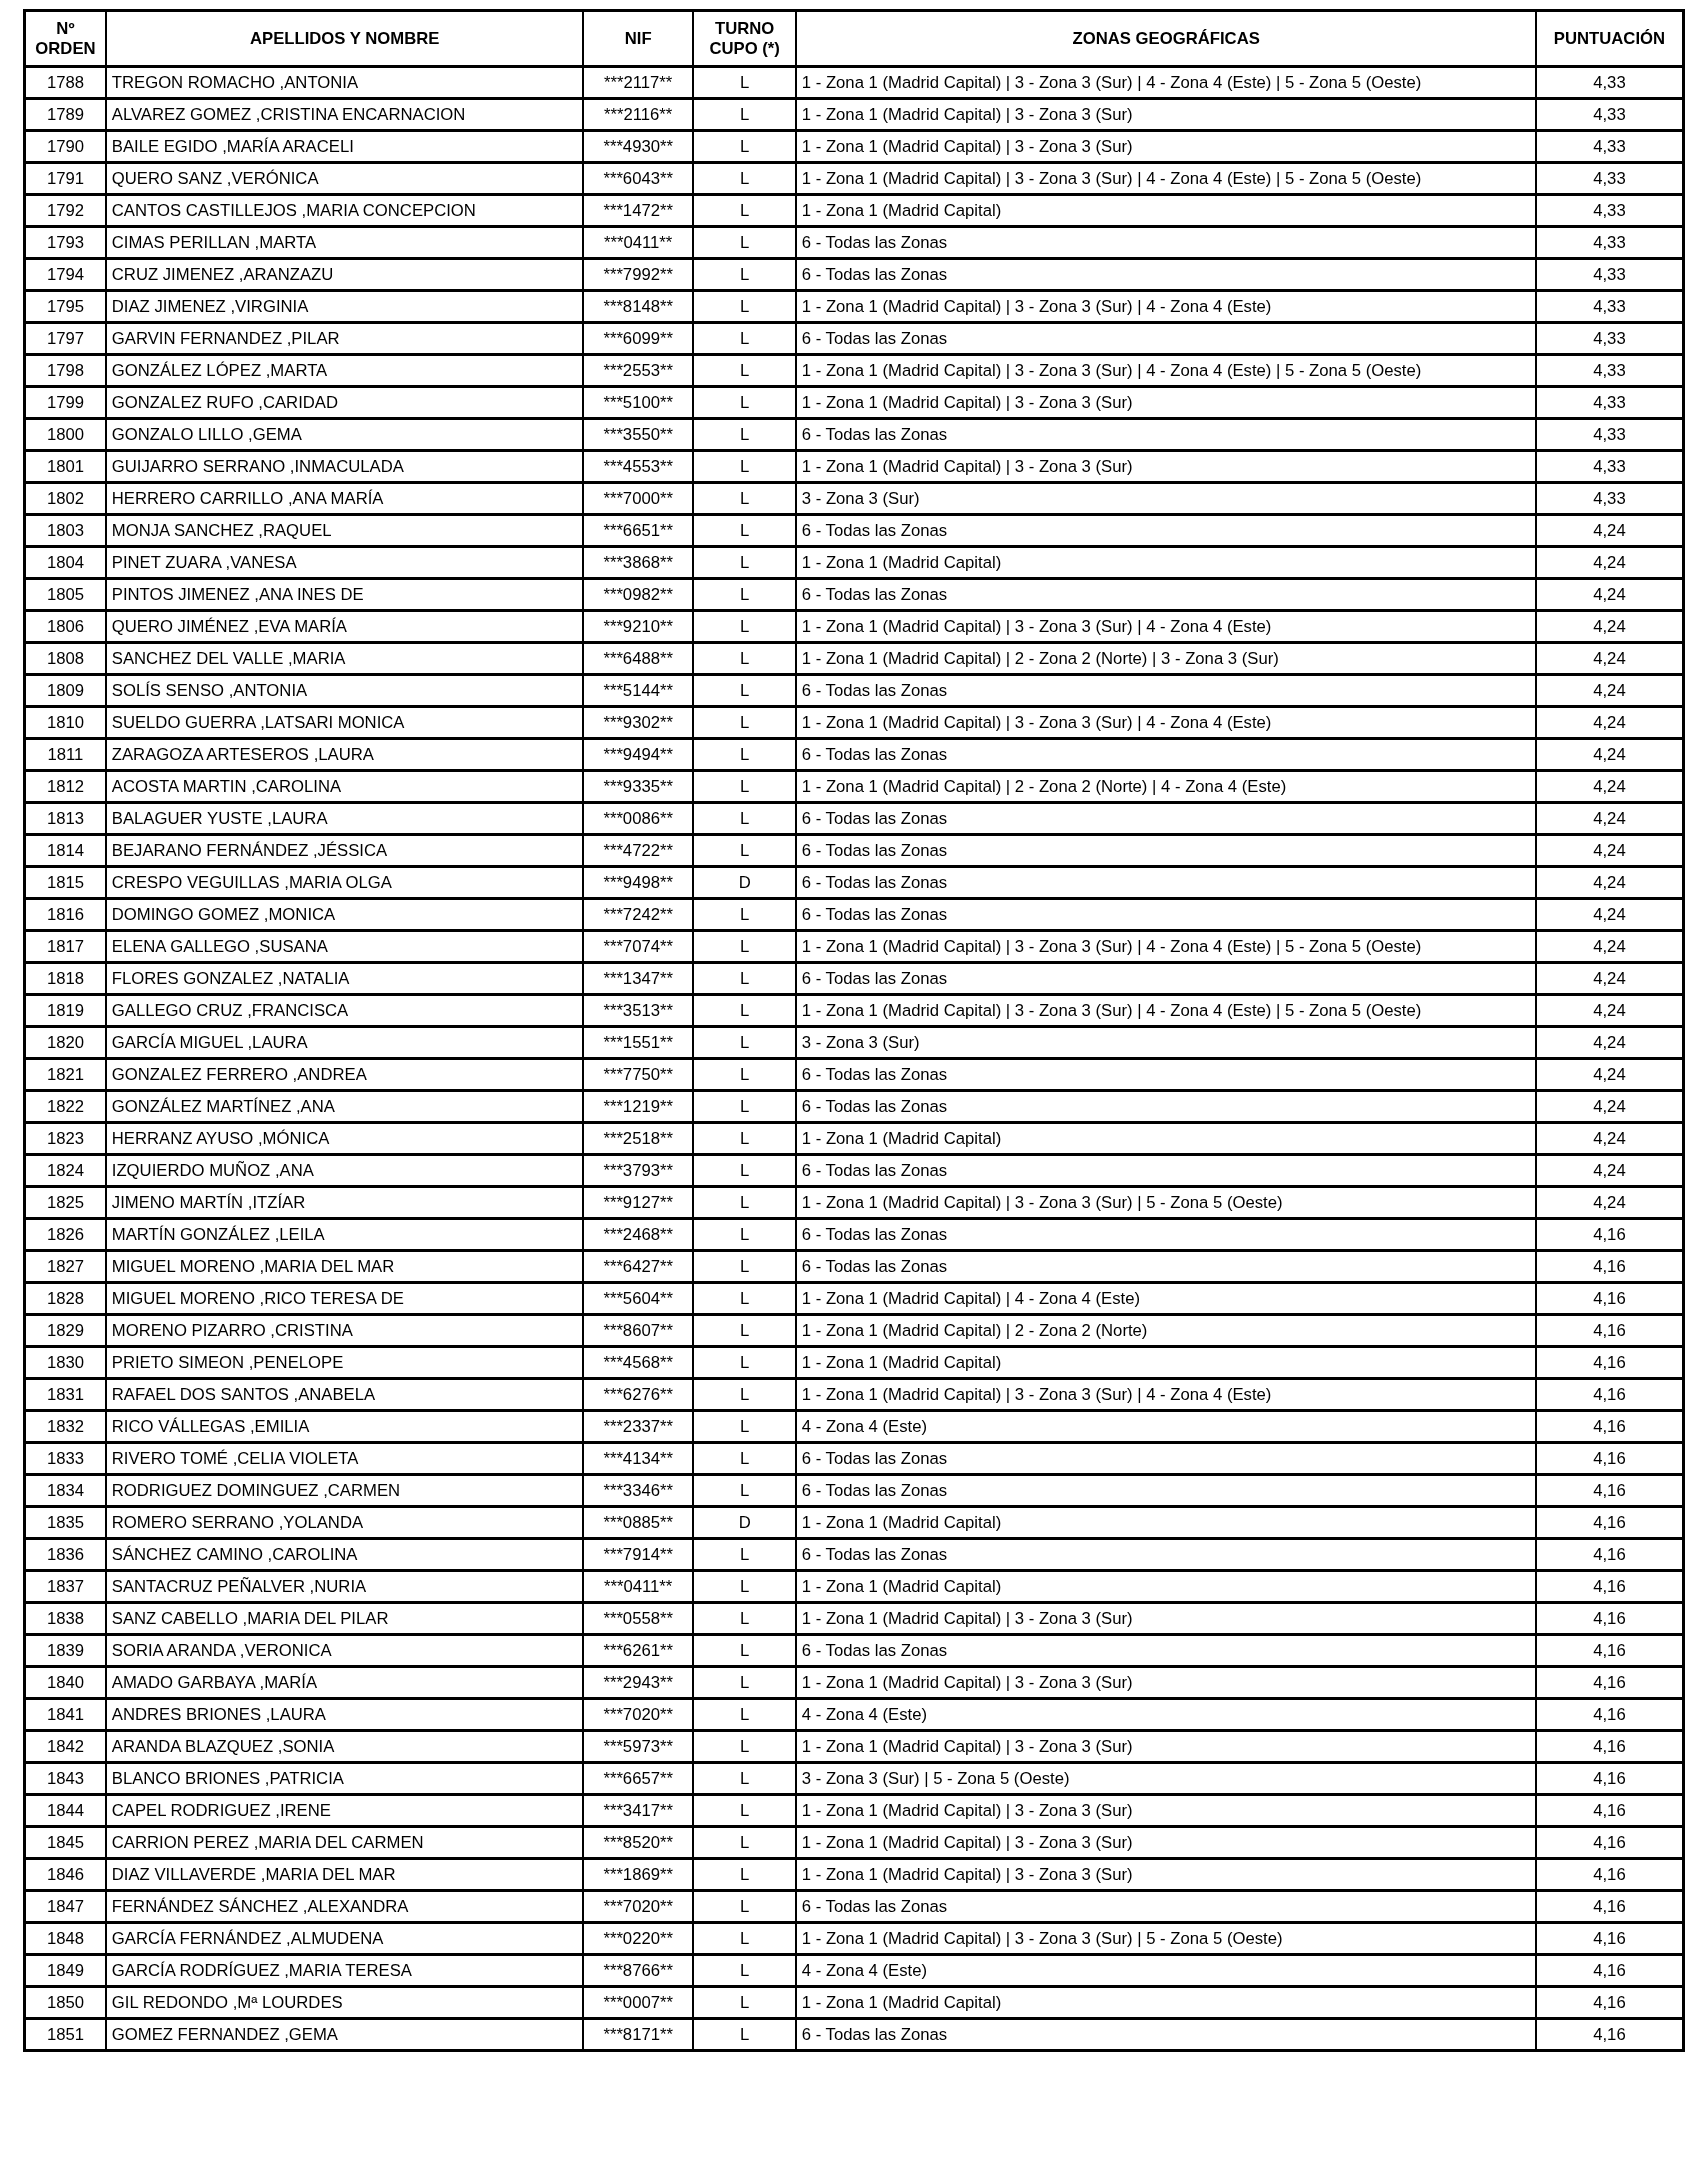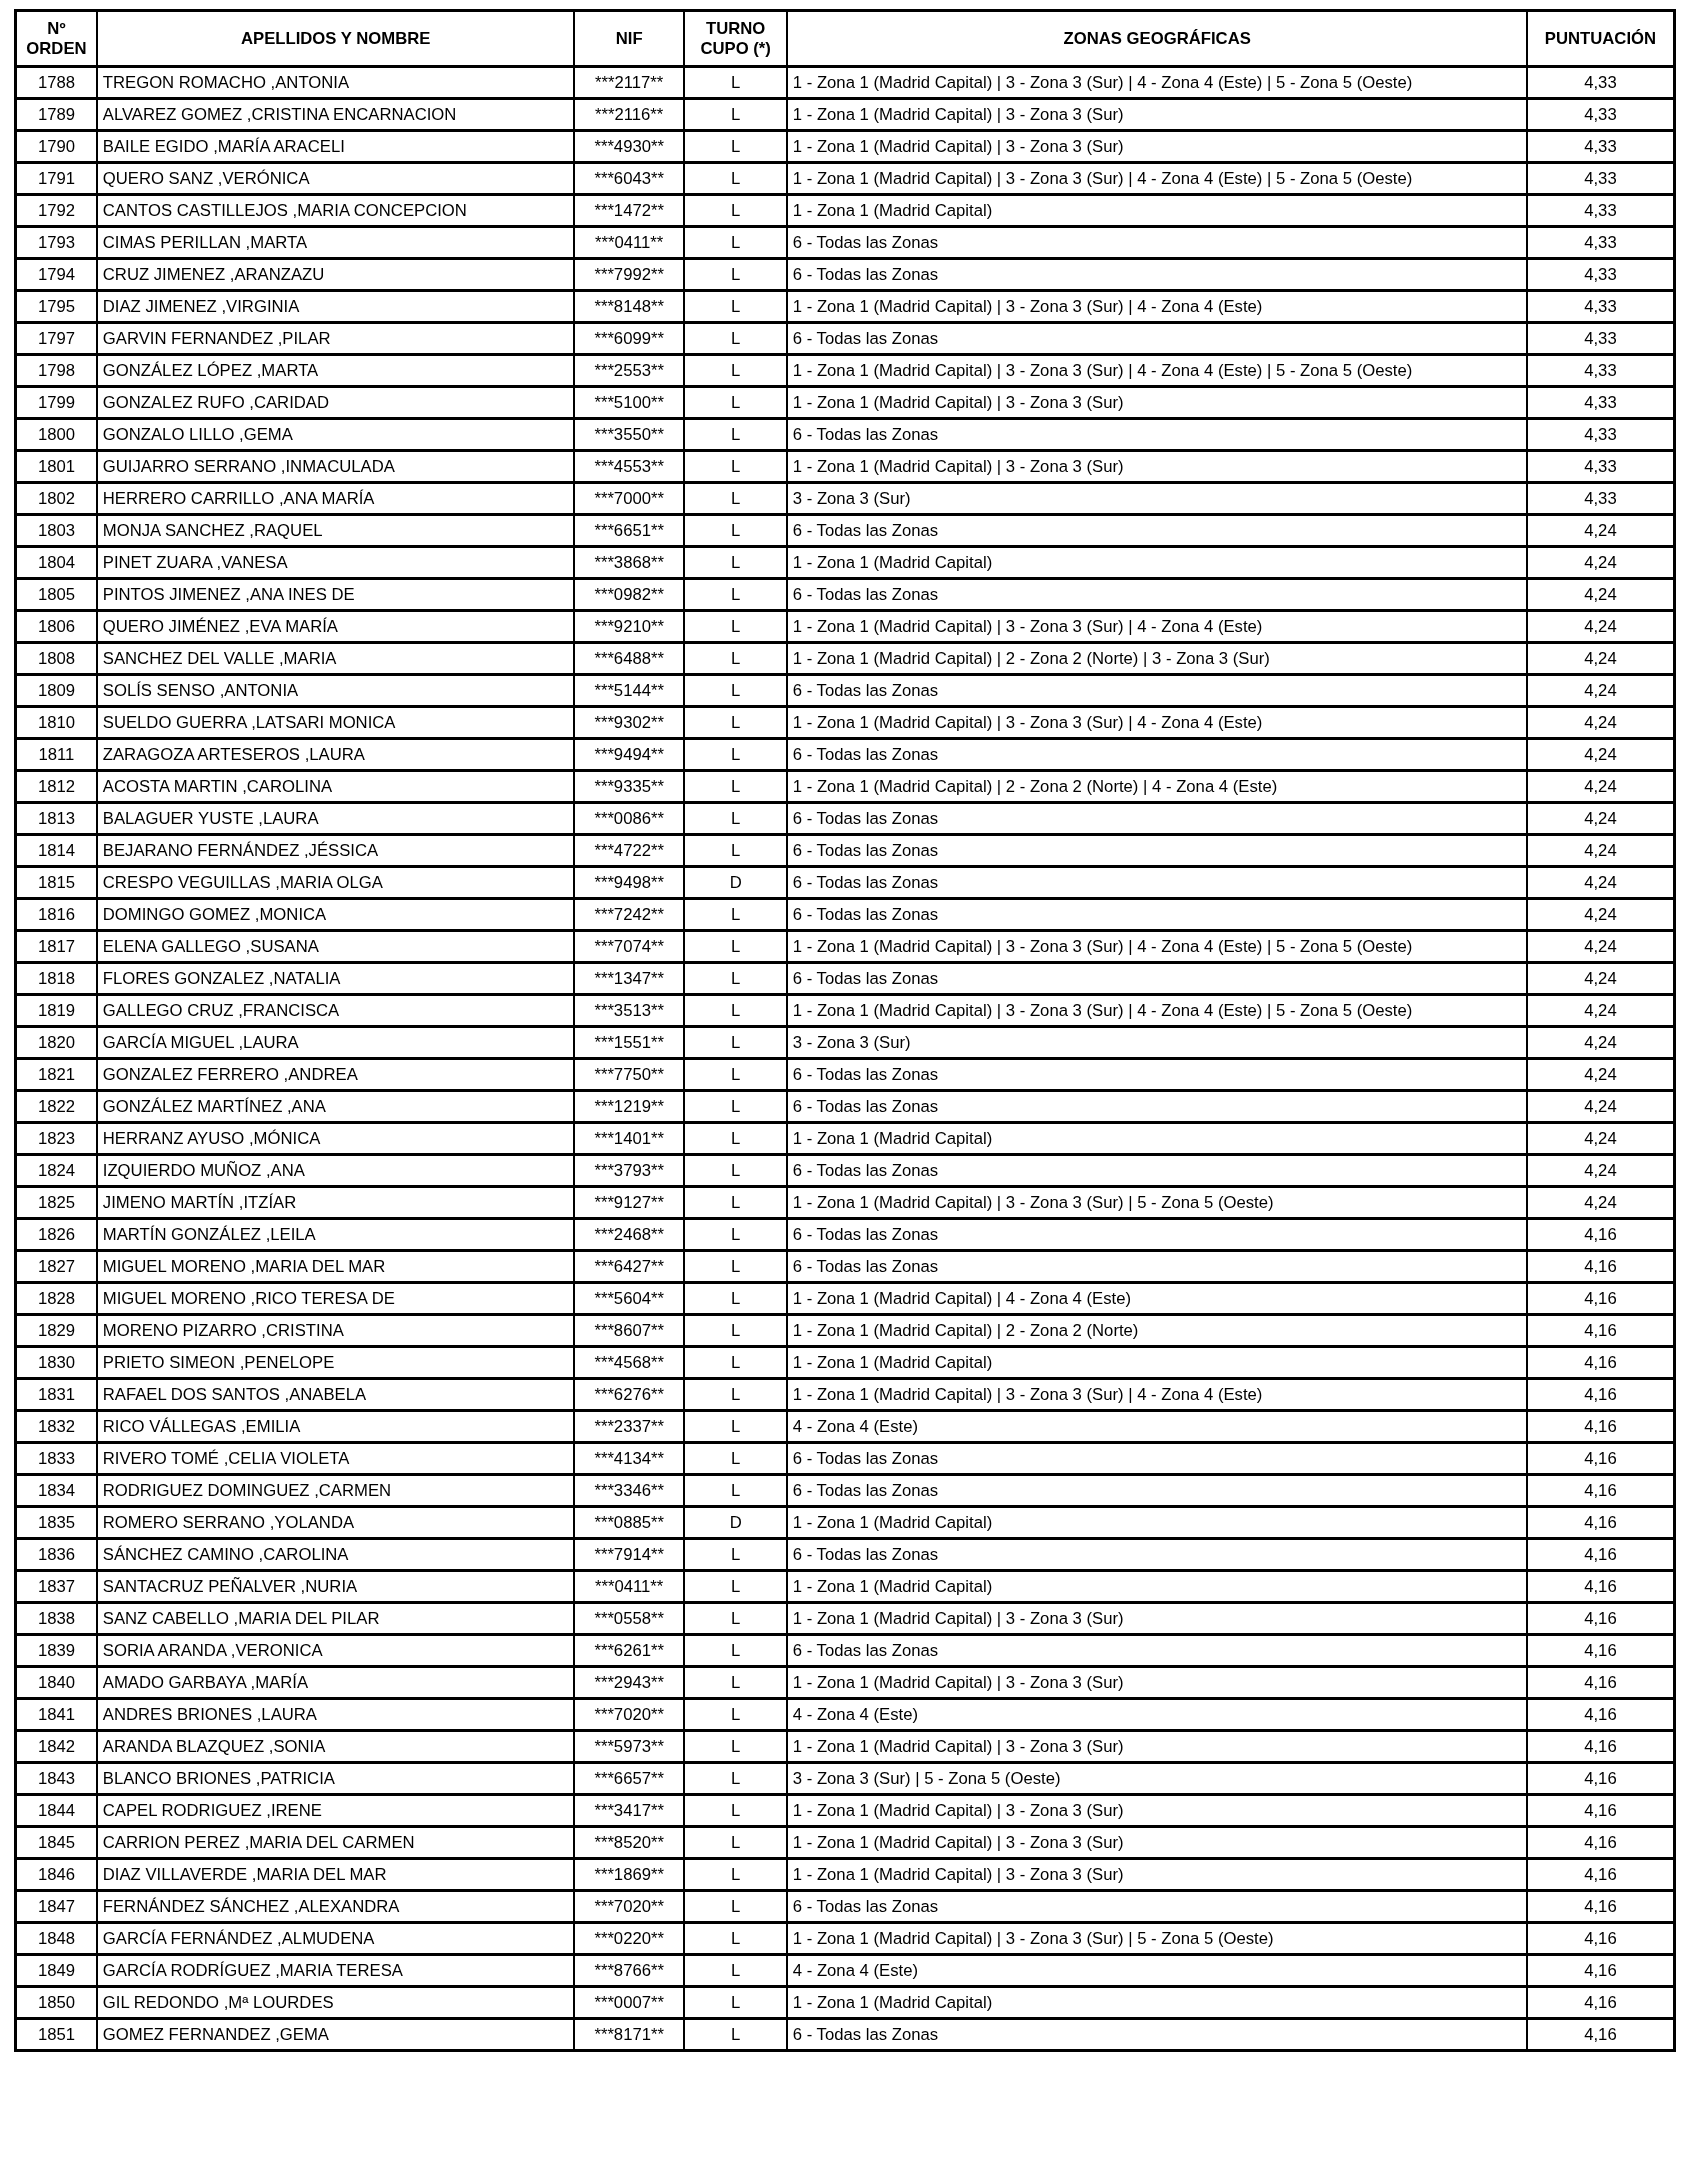--- a/index.html
+++ b/index.html
@@ -17,21 +17,21 @@
     table-layout:fixed;
   }
   .listing-table th, .listing-table td {
     border:2.3px solid #000;
     border-top-width:3px; border-bottom-width:3px;
     padding:0 4.6px;
     font-size:16.7px;
     overflow:hidden;
     white-space:nowrap;
   }
-  .listing-table { border:3.8px solid #000; }
+  .listing-table { border:3.8px solid #000;margin-left:9px; }
   .listing-table thead th {
     font-weight:bold;
     text-align:center;
     vertical-align:middle;
     height:53px;
     white-space:pre-line;
     line-height:1.18;
   }
   .listing-table tbody td { height:29px; vertical-align:middle; }
   .c-orden { text-align:center; }
@@ -361,21 +361,21 @@
     <td class="c-nombre">GONZÁLEZ MARTÍNEZ ,ANA</td>
     <td class="c-nif">***1219**</td>
     <td class="c-turno">L</td>
     <td class="c-zonas">6 - Todas las Zonas</td>
     <td class="c-punt">4,24</td>
   </tr>
 
   <tr>
     <td class="c-orden">1823</td>
     <td class="c-nombre">HERRANZ AYUSO ,MÓNICA</td>
-    <td class="c-nif">***1401**</td>
+    <td class="c-nif">***2518**</td>
     <td class="c-turno">L</td>
     <td class="c-zonas">1 - Zona 1 (Madrid Capital)</td>
     <td class="c-punt">4,24</td>
   </tr>
 
   <tr>
     <td class="c-orden">1824</td>
     <td class="c-nombre">IZQUIERDO MUÑOZ ,ANA</td>
     <td class="c-nif">***3793**</td>
     <td class="c-turno">L</td>

